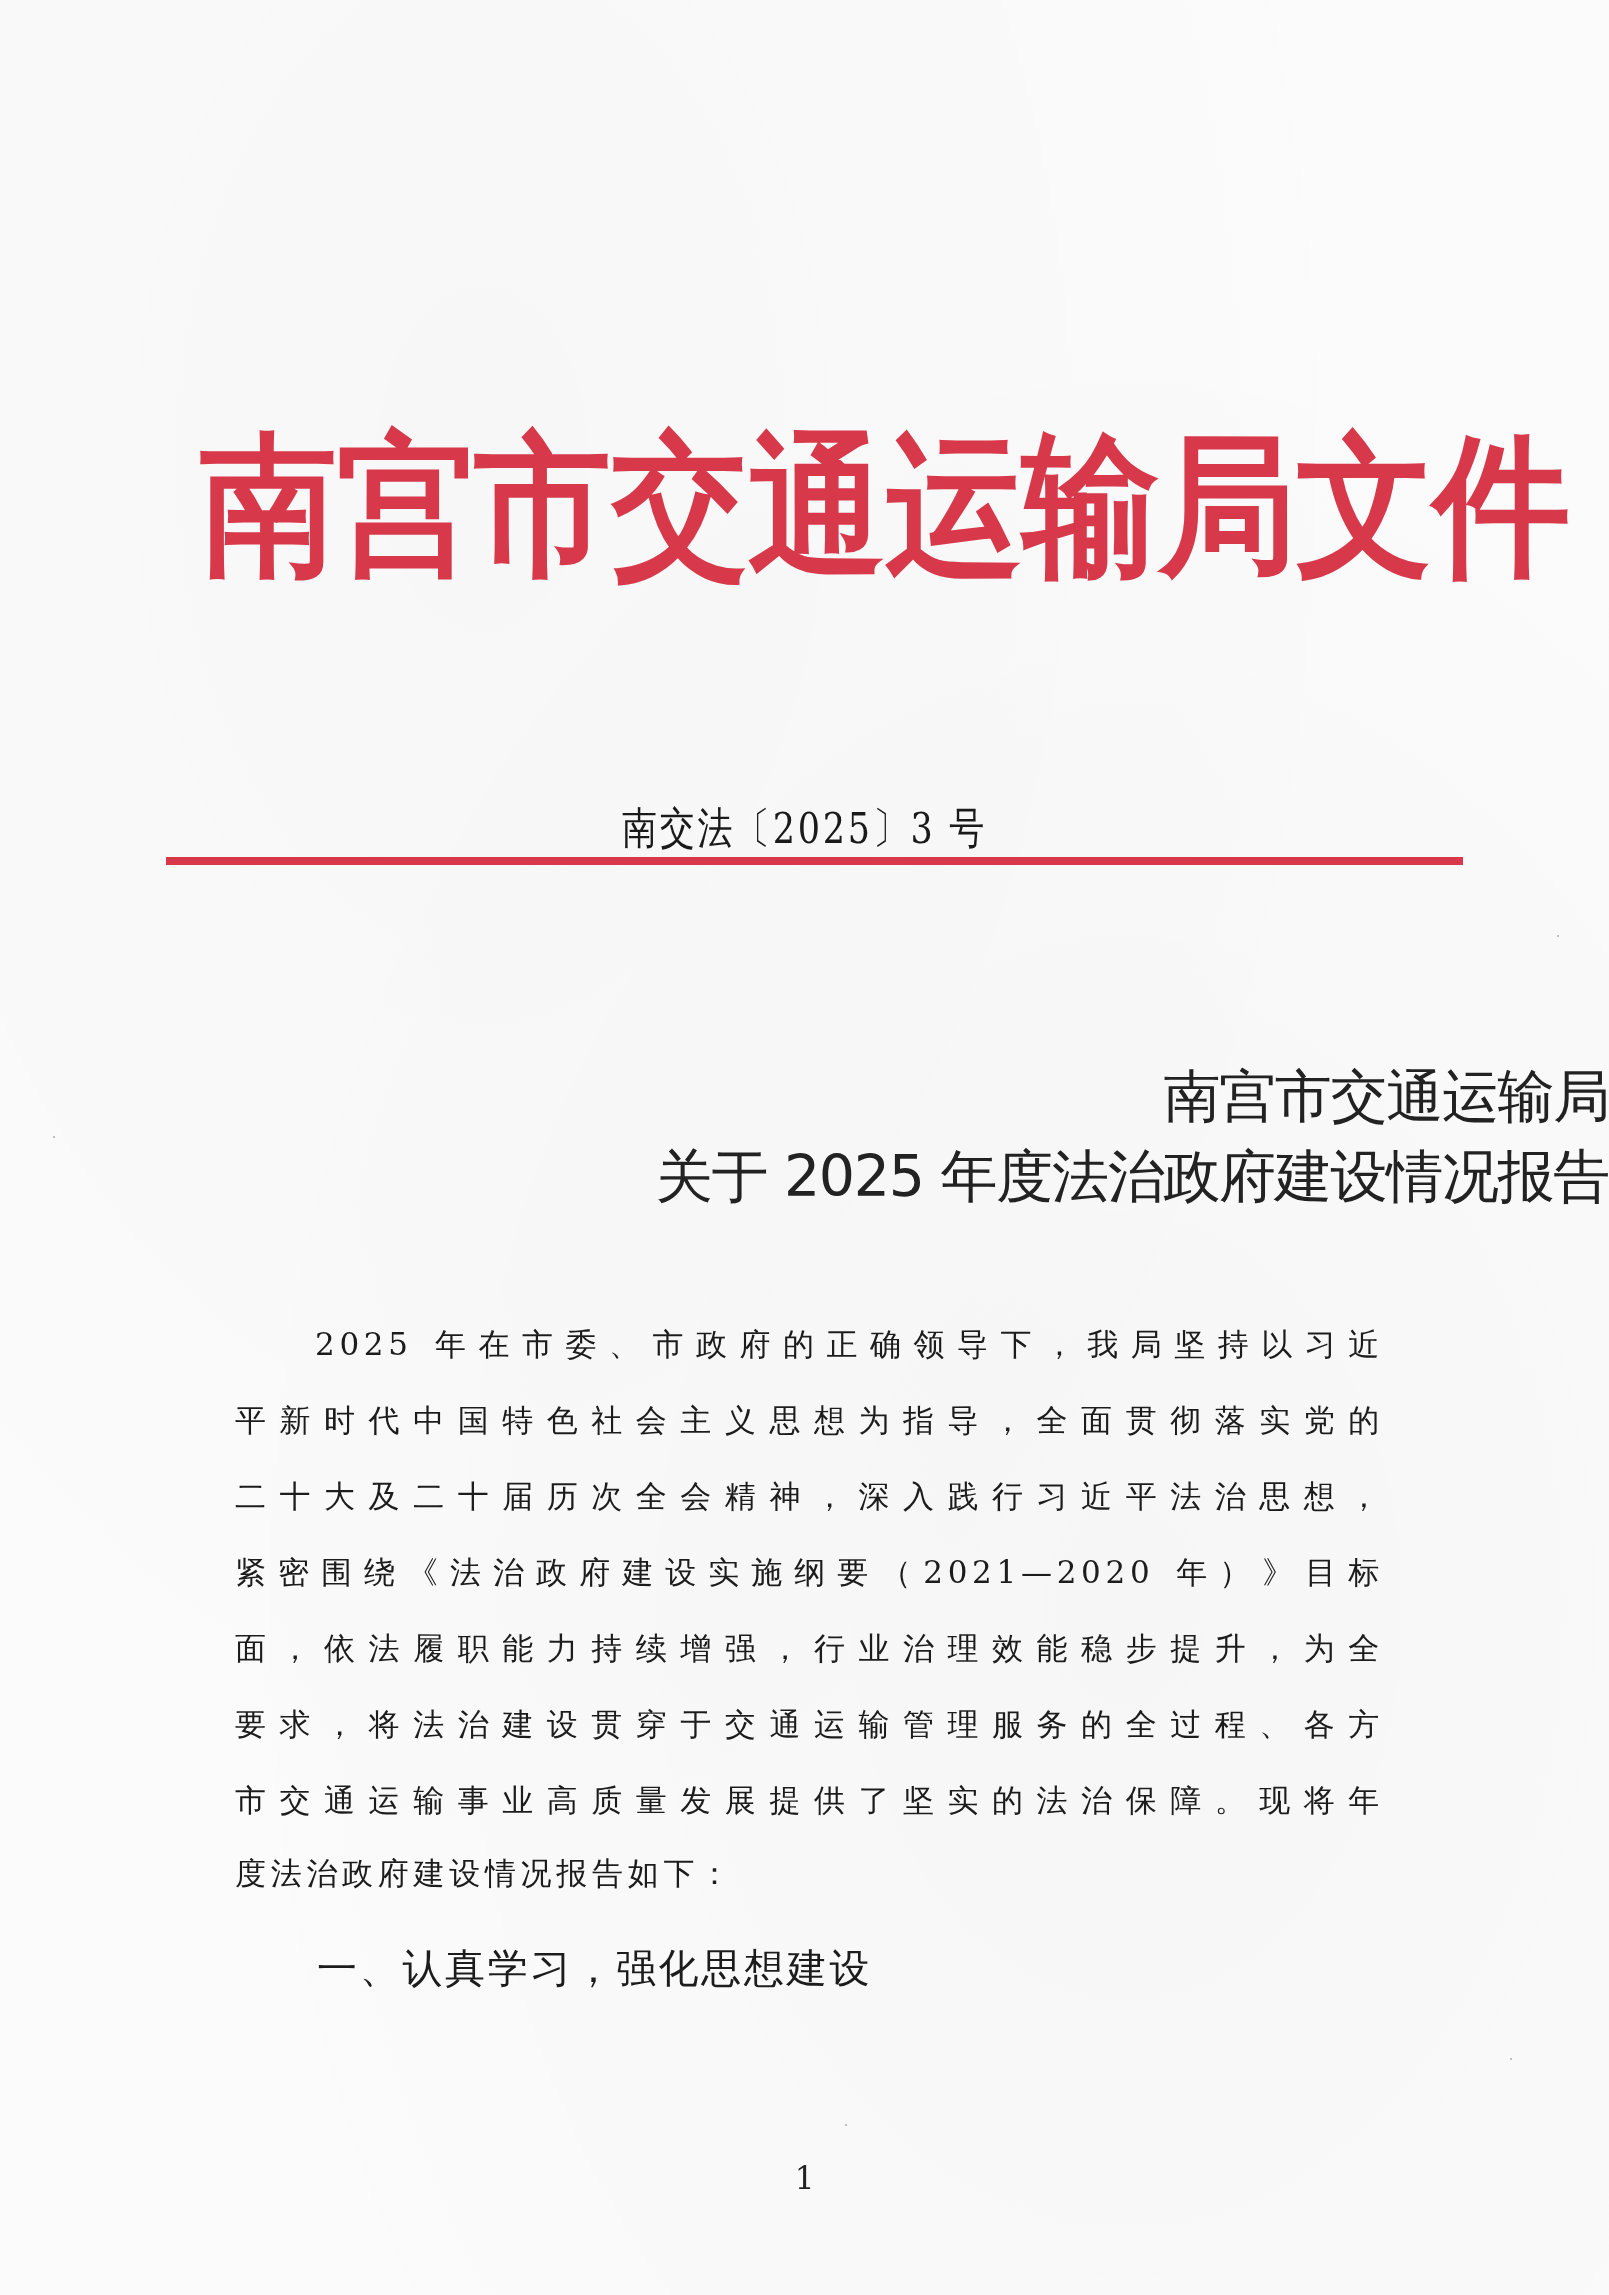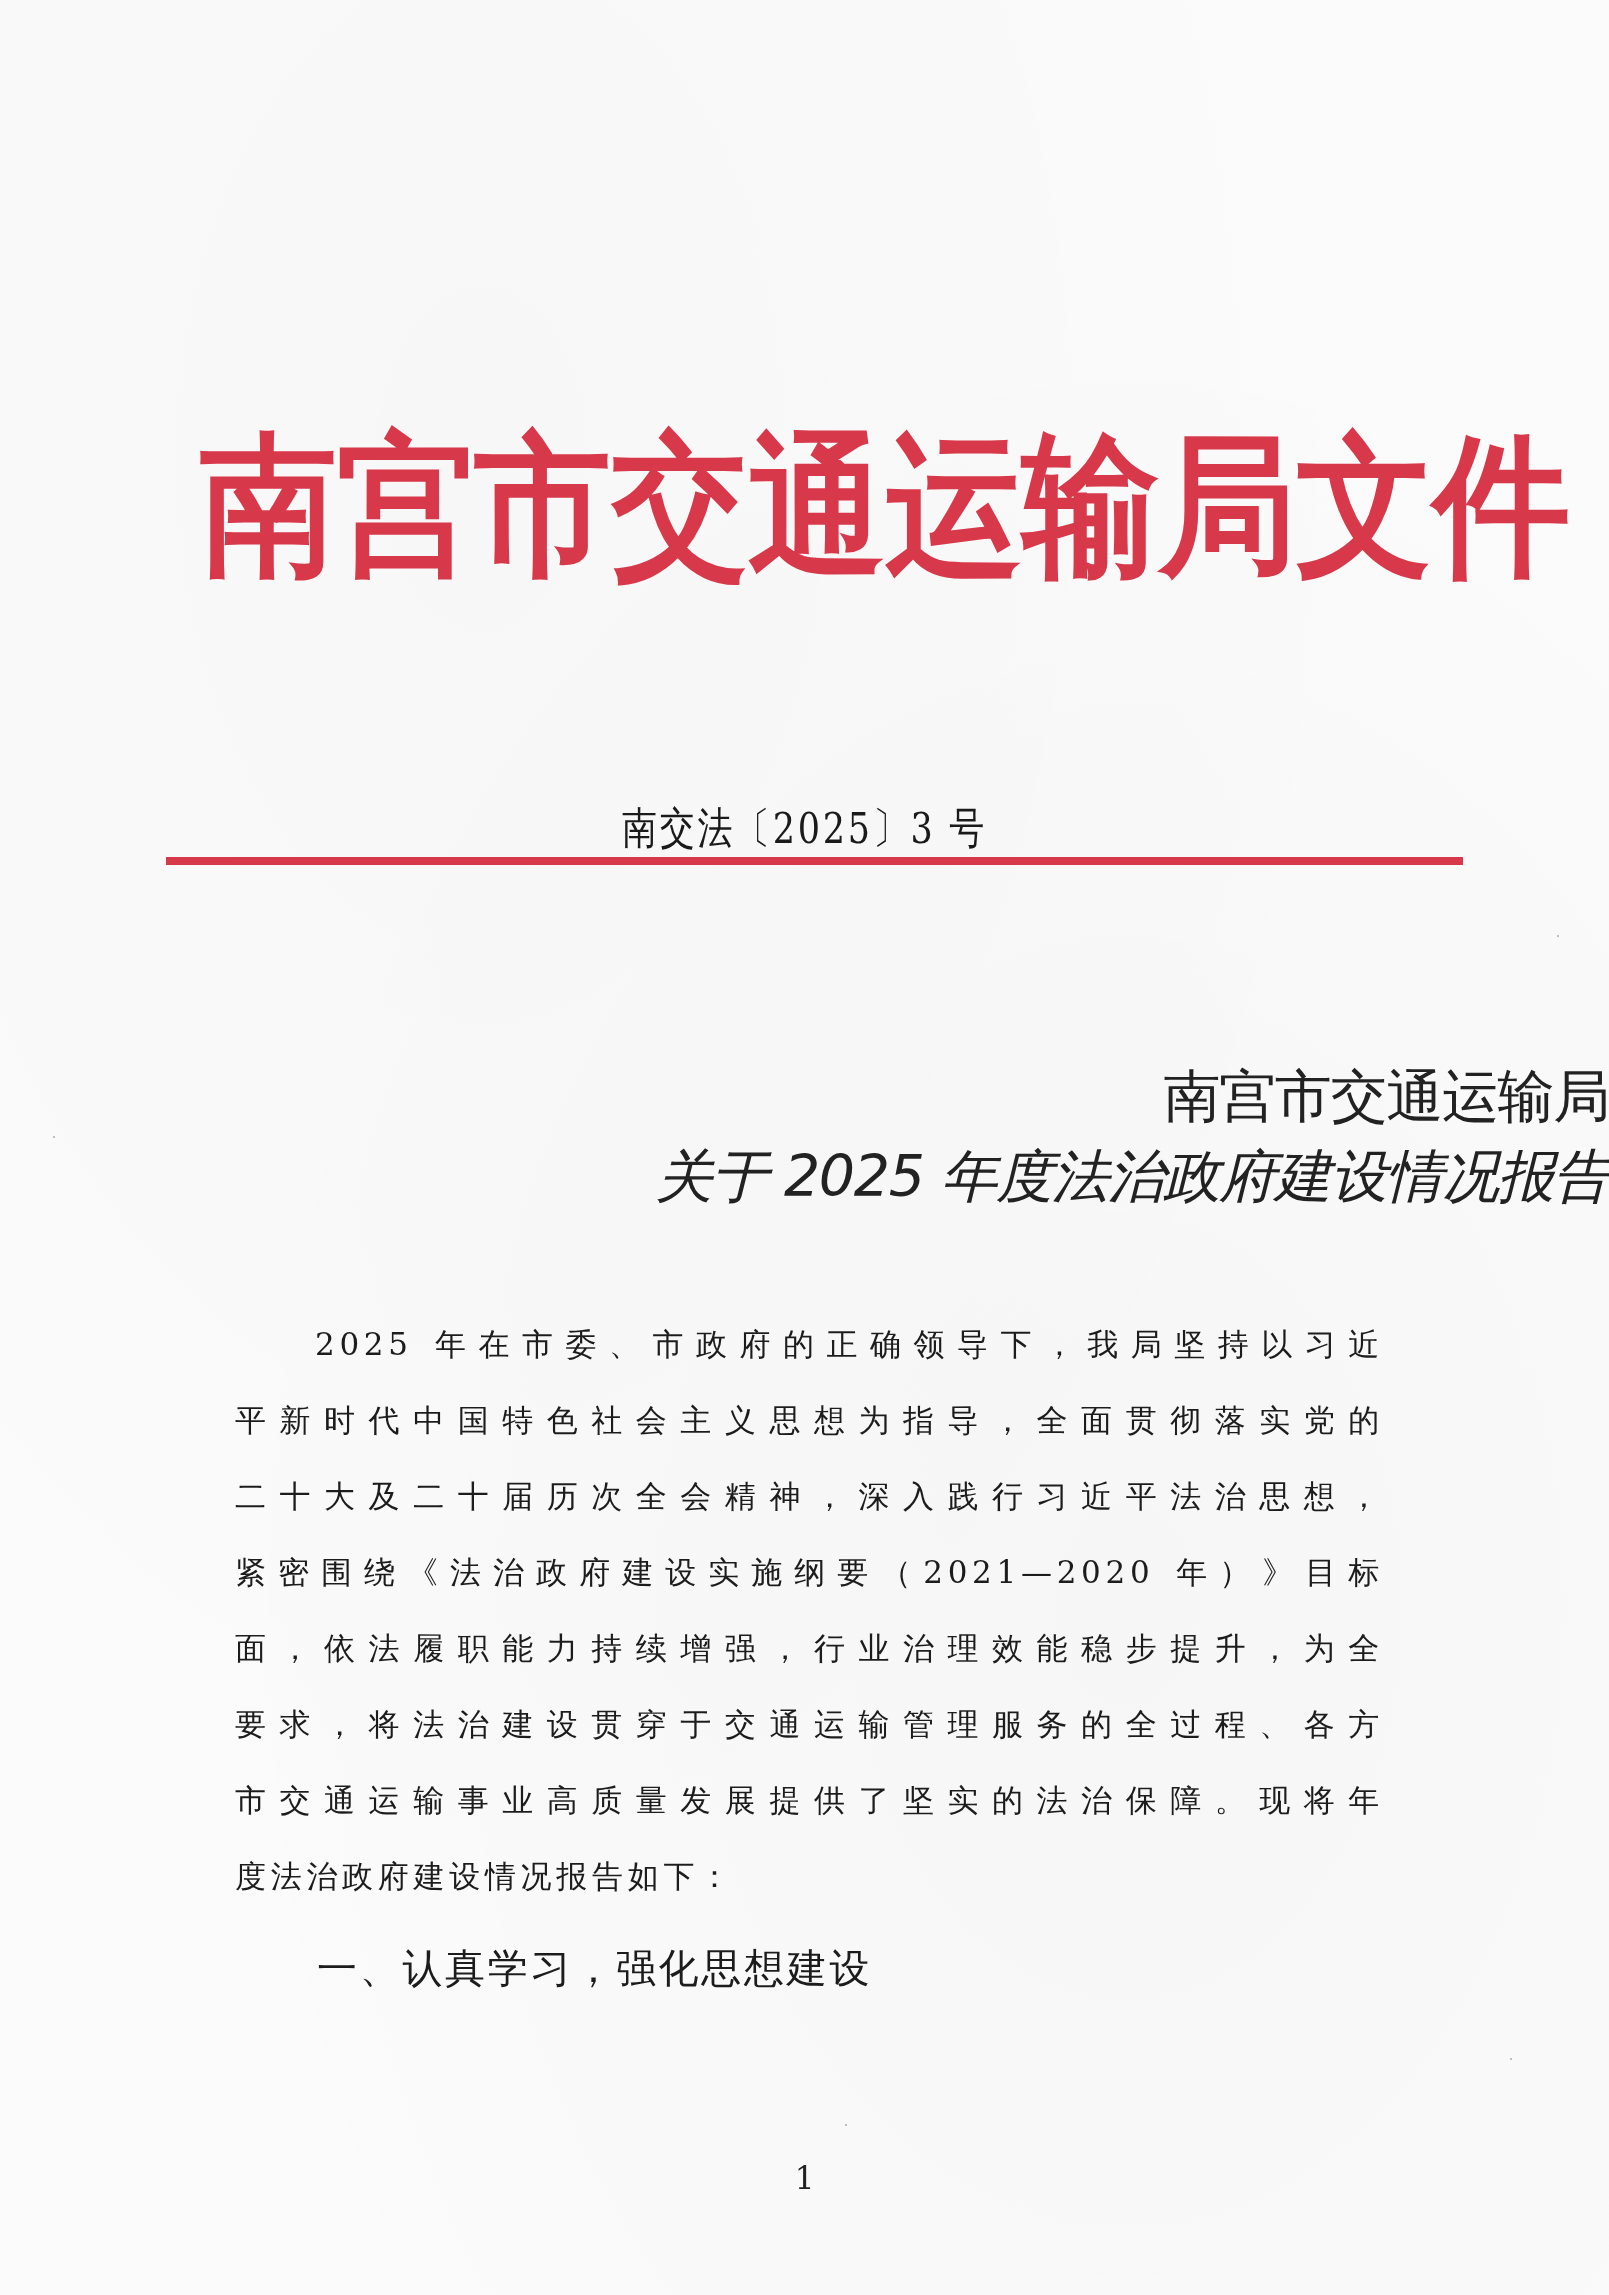--- a/index.html
+++ b/index.html
@@ -67,39 +67,39 @@
       left: 0;
       width: 1609px;
       text-align: right;
       font-family: "DejaVu Sans", "Liberation Sans", sans-serif;
       color: #222;
       font-size: 57px;
       letter-spacing: -1.3px;
       line-height: 1;
     }
     .title.line1 { top: 1068px; }
-    .title.line2 { top: 1148px; font-style: italic; }
+    .title.line2 { top: 1148px; }
     .body {
       position: absolute;
       left: 235px;
       top: 1306px;
       width: 1149px;
     }
     .body-line {
       height: 76px;
       font-size: 31px;
       line-height: 76px;
       letter-spacing: 4.7px;
       white-space: nowrap;
       color: #1c1c1c;
       text-align: justify;
       text-align-last: justify;
     }
     .body-line.first { padding-left: 80px; }
-    .body-line.last { text-align-last: left; }
+    .body-line.last { text-align-last: left; font-family: Liberation Mono, monospace; }
     .heading {
       position: absolute;
       left: 317px;
       top: 1934px;
       font-family: Liberation Mono, monospace;
       font-size: 40px;
       line-height: 76px;
       letter-spacing: 2.7px;
       color: #1c1c1c;
     }

